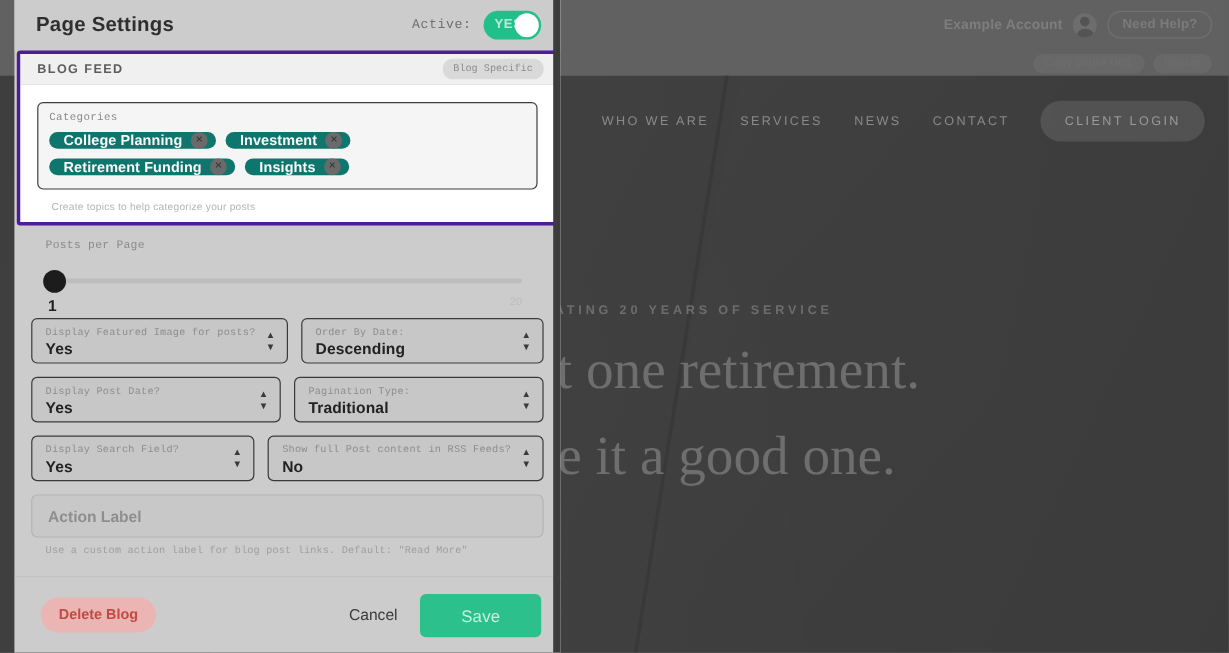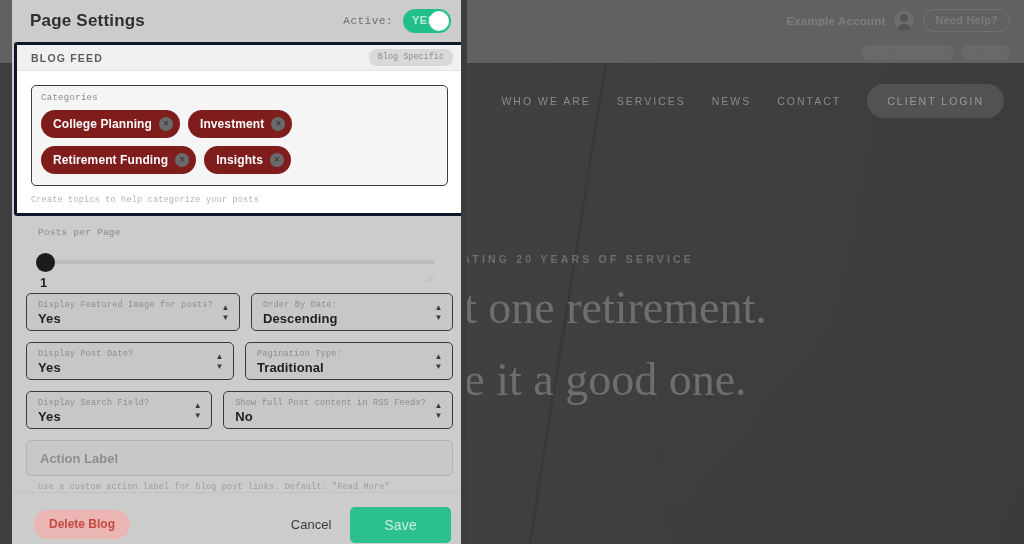--- a/index.html
+++ b/index.html
@@ -149,21 +149,21 @@
     font-size: 11px; font-weight: bold; color: #b6ebd8; letter-spacing: .5px;
   }
   .toggle .knob {
     position: absolute; right: 2px; top: 2px;
     width: 20px; height: 20px; border-radius: 50%; background: #ffffff;
   }
 
   
   .bf-card {
     margin: 0 2px; flex: 0 0 auto;
-    border: 3px solid #0f172a; border-radius: 3px;
+    border: 3px solid #4c1d95; border-radius: 3px;
     background: #ffffff;
     overflow: hidden;
   }
   .bf-head {
     height: 26px; background: #f0f0f0;
     display: flex; align-items: center; justify-content: space-between;
     padding: 0 9px 0 14px;
     border-bottom: 1px solid #e4e4e4;
   }
   .bf-head-title {
@@ -179,34 +179,34 @@
     border: 1.5px solid #3d3d3d; border-radius: 5px;
     background: #f5f5f5; padding: 7px 9px 11px;
   }
   .cat-legend {
     font-family: "Liberation Mono", monospace;
     font-size: 9px; color: #8a8a8a; margin-bottom: 7px; letter-spacing: .3px;
   }
   .chips { display: flex; flex-wrap: wrap; gap: 8px; }
   .chip {
     display: inline-flex; align-items: center; gap: 7px;
-    background: #7f1d1d; border-radius: 14px;
-    padding: 5px 7px 5px 12px; height: 28px;
+    background: #0f766e; border-radius: 14px;
+    padding: 5px 7px 5px 12px; height: 14px;
   }
   .chip-label {
     font-size: 12px; font-weight: bold; color: #fafafa; letter-spacing: .1px;
   }
   .chip-x {
     width: 14px; height: 14px; border-radius: 50%; background: #6a6a6a;
     color: #2e2e2e; font-size: 10px; line-height: 14px; text-align: center;
     font-family: "Liberation Sans", sans-serif;
   }
   .bf-hint {
-    font-family: Liberation Mono, monospace;
-    font-size: 8.5px; color: #b3b3b3; margin-top: 9px; letter-spacing: .2px;
+    font-family: Liberation Sans, sans-serif;
+    font-size: 8.5px; color: #b3b3b3; margin-top: 9px; letter-spacing: .2px; margin-left: 12px;
   }
 
   
   .panel-body {
     flex: 1 1 auto; padding: 8px 14px 0 14px; position: relative;
   }
   .slider-label {
     font-family: "Liberation Mono", monospace;
     font-size: 9.5px; color: #8b8b8b; margin: 3px 0 0 12px; letter-spacing: .2px;
   }

